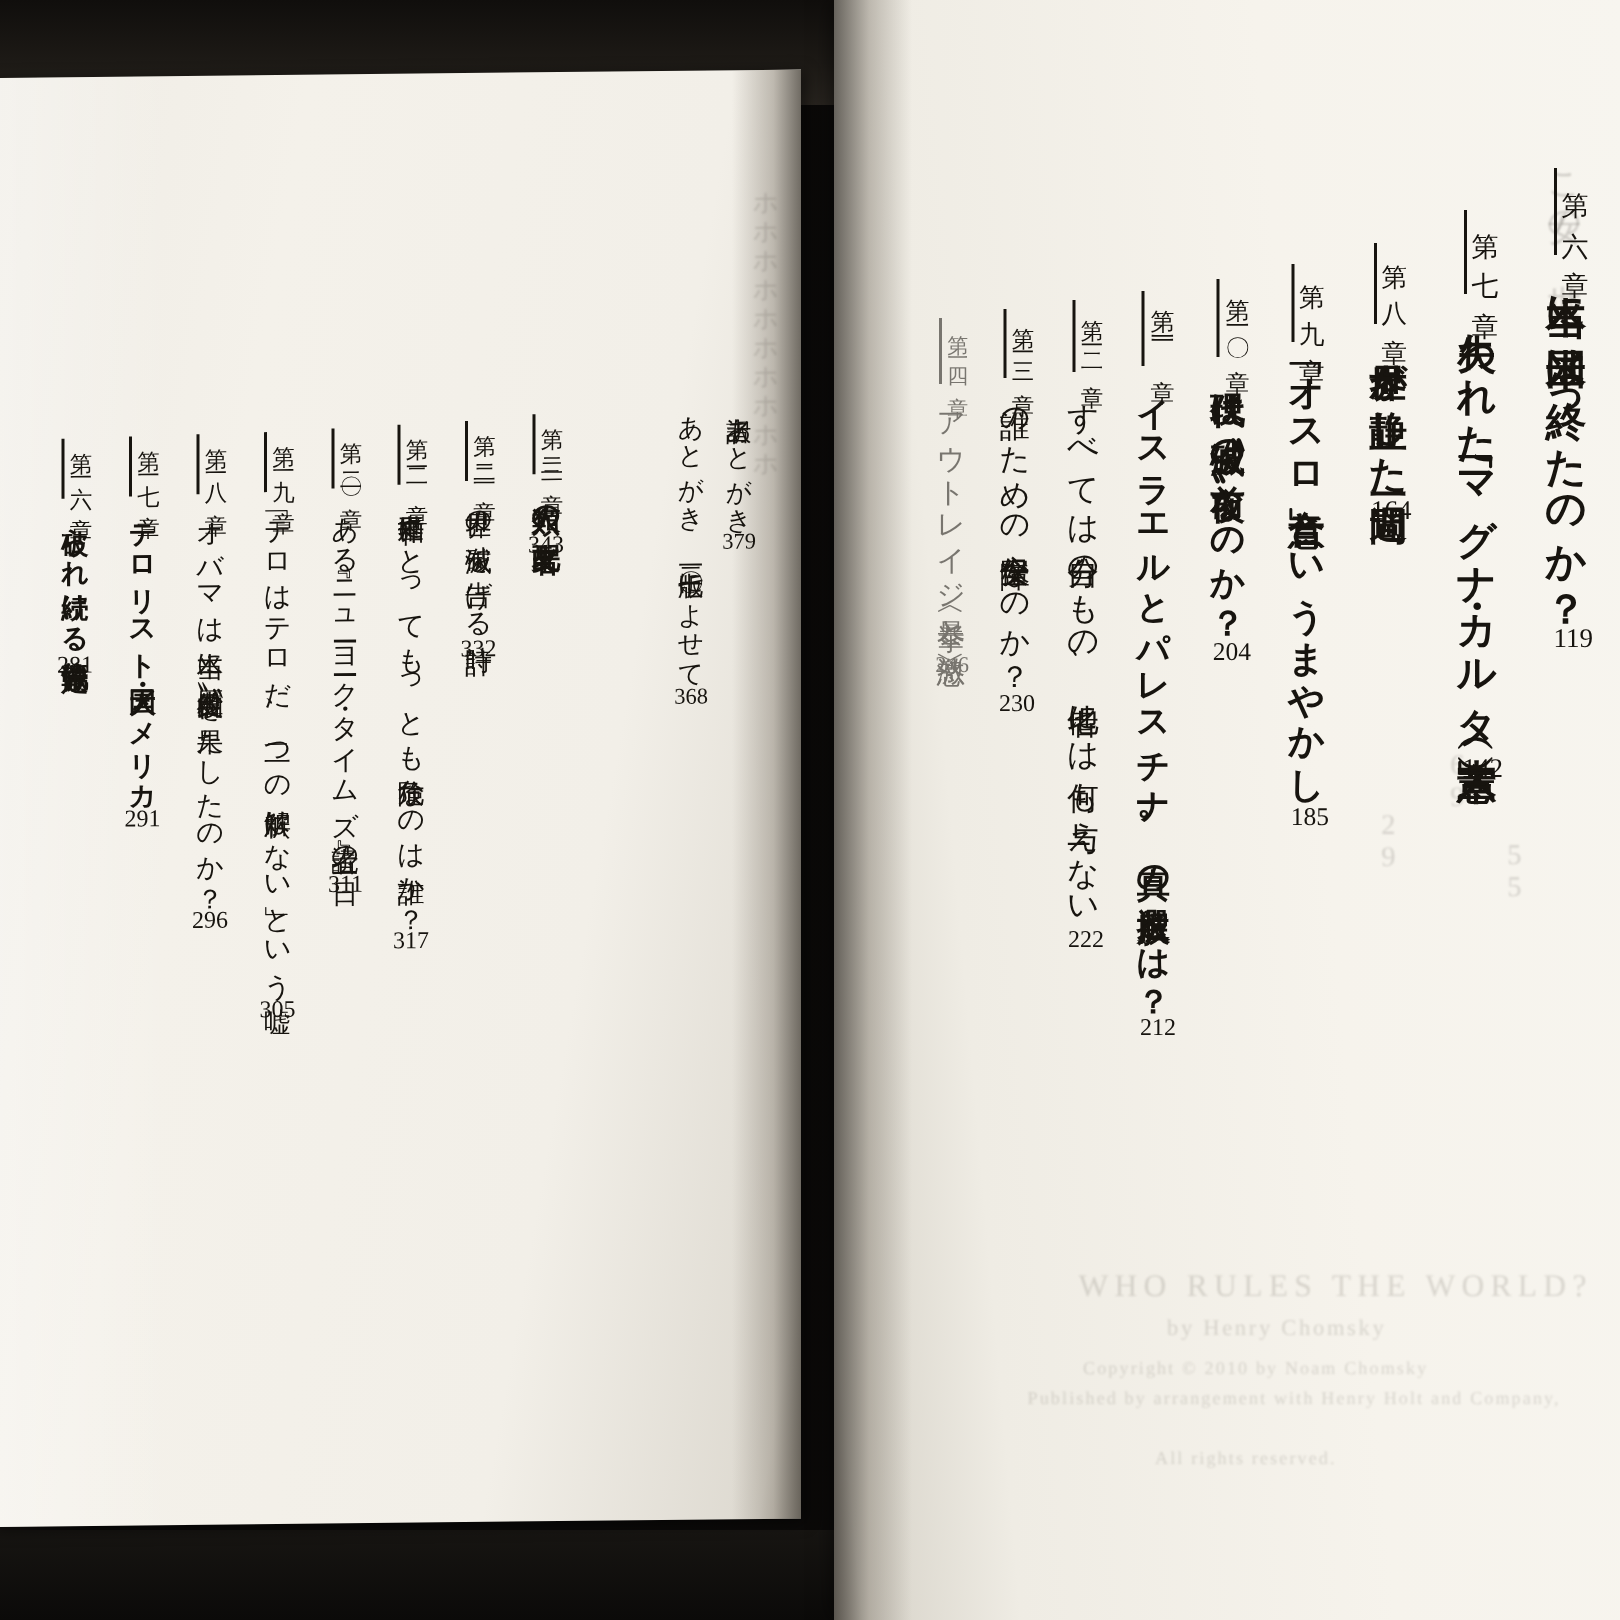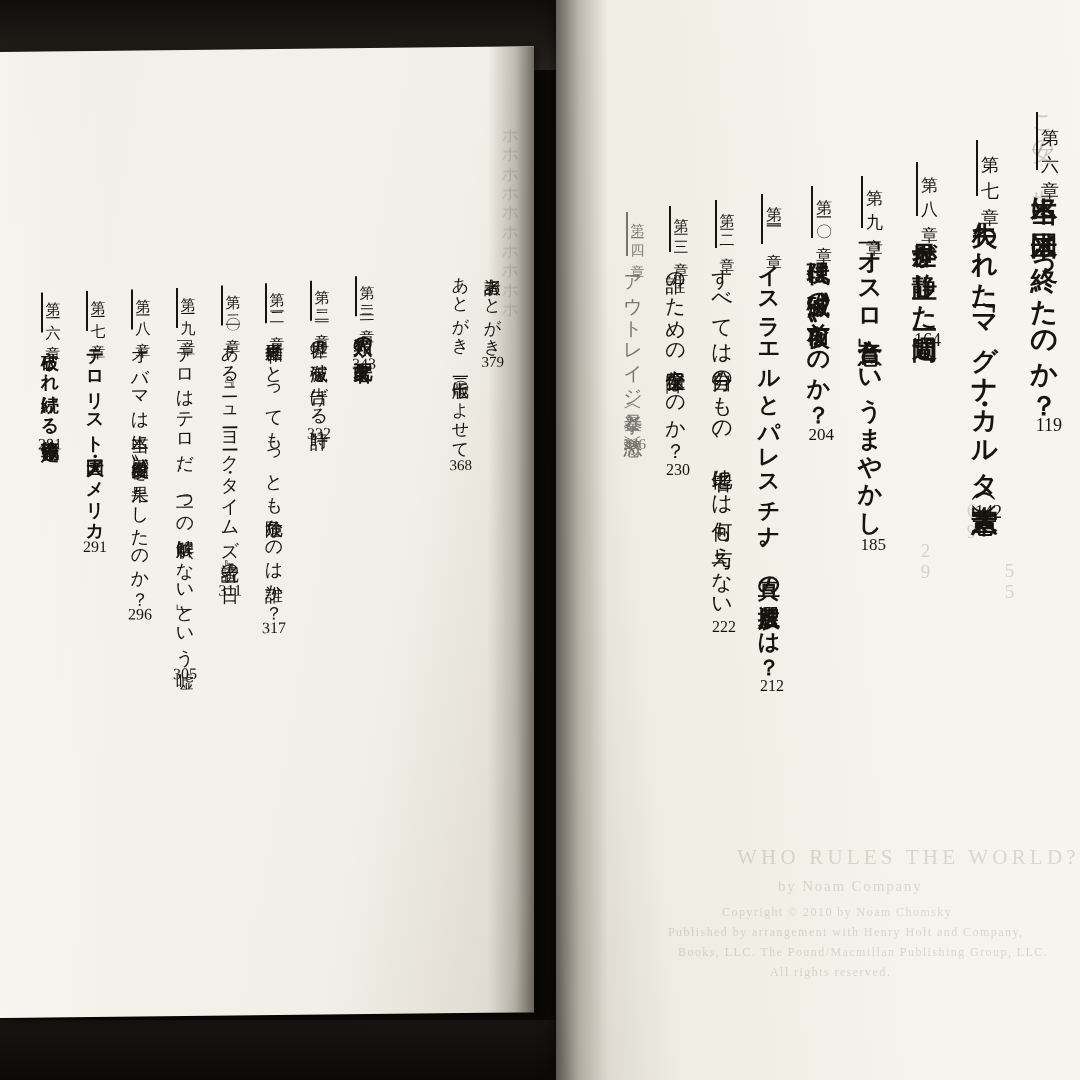--- a/index.html
+++ b/index.html
@@ -225,25 +225,24 @@
         <span class="dash" style="height:40px;"></span>
       </span>
       <span class="title">破られ続ける停戦協定</span>
       <span class="pnum" style="font-size:16px;">281</span>
     </div>
   </div>
 
   <div class="page-right">
     <div class="gutter"></div>
 
-    <div class="ghost-h" style="left:181px; top:845px; font-size:21px; letter-spacing:.2em;">WHO RULES THE WORLD?</div>
-    <div class="ghost-h" style="left:222px; top:878px; font-size:15px;">by Noam Company</div>
+    <div class="ghost-h" style="left:163px; top:845px; font-size:21px; letter-spacing:.2em;">WHO RULES THE WORLD?</div>
+    <div class="ghost-h" style="left:222px; top:878px; font-size:15px;">by Henry Chomsky</div>
     <div class="ghost-h" style="left:166px; top:905px; font-size:12px;">Copyright © 2010 by Noam Chomsky</div>
-    <div class="ghost-h" style="left:112px; top:925px; font-size:12px;">Published by arrangement with Henry Holt and Company,</div>
-    <div class="ghost-h" style="left:122px; top:945px; font-size:12px;">Books, LLC. The Pound/Macmillan Publishing Group, LLC.</div>
+    <div class="ghost-h" style="left:129px; top:925px; font-size:12px;">Published by arrangement with Henry Holt and Company,</div>
     <div class="ghost-h" style="left:214px; top:965px; font-size:12px;">All rights reserved.</div>
 
     <div class="ghost" style="right:28px; top:100px; font-size:22px; color:rgba(60,55,48,.22);">こ女の　世</div>
     <div class="ghost" style="right:66px; top:560px; font-size:19px;">55</div>
     <div class="ghost" style="right:104px; top:500px; font-size:19px;">69</div>
     <div class="ghost" style="right:150px; top:540px; font-size:19px;">29</div>
 
     <div class="entry" style="right:24px; top:106px; font-size:27px;">
       <span style="display:flex; flex-direction:column; align-items:center;">
         <span class="ch-label" style="font-size:18px;">第 六 章</span>

